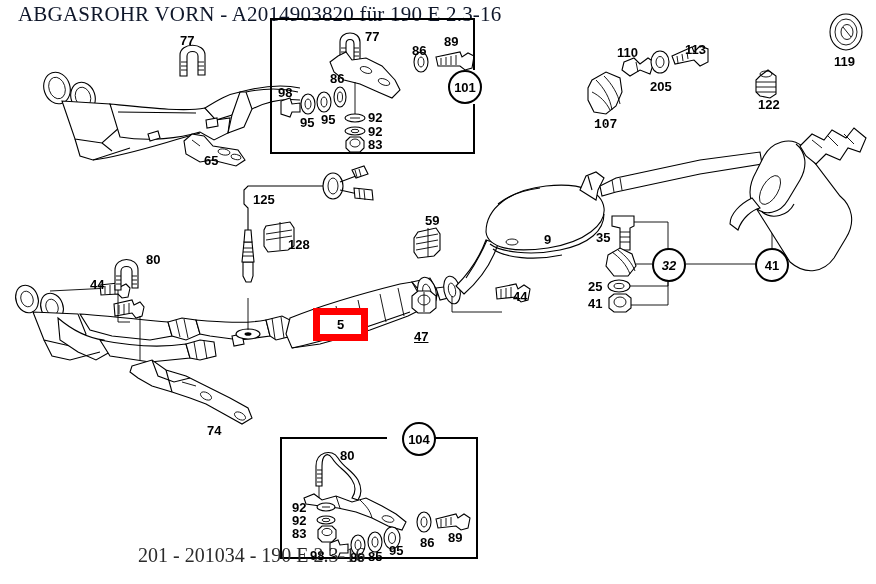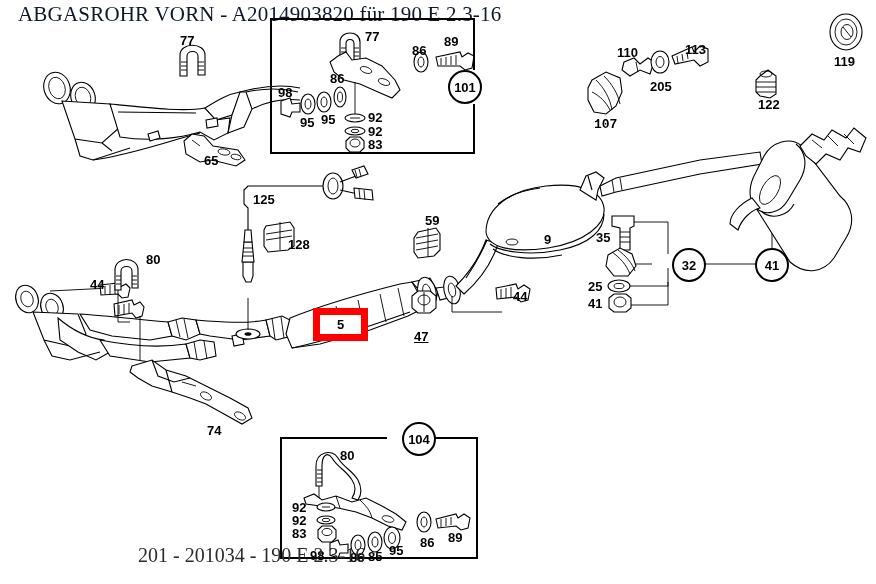--- a/index.html
+++ b/index.html
@@ -365,21 +365,21 @@
   </svg>
 
   <div class="inset-box" style="left:270px; top:18px; width:205px; height:136px;"></div>
   <div class="inset-box" style="left:280px; top:437px; width:198px; height:122px;"></div>
 
   <div style="position:absolute; left:447px; top:70px; width:34px; height:34px; background:#fff;"></div>
   <div style="position:absolute; left:387px; top:424px; width:36px; height:30px; background:#fff;"></div>
 
   <div class="callout" style="left:448px; top:70px; width:34px; height:34px;">101</div>
   <div class="callout" style="left:402px; top:422px; width:34px; height:34px;">104</div>
-  <div class="callout" style="left:672px; top:248px; width:34px; height:34px;">32</div>
+  <div class="callout" style="left:652px; top:248px; width:34px; height:34px;font-style:italic;">32</div>
   <div class="callout" style="left:755px; top:248px; width:34px; height:34px;">41</div>
 
   <div class="redbox" style="left:313px; top:308px; width:55px; height:33px;">5</div>
 
   <div class="num" style="left:180px; top:34px;">77</div>
   <div class="num" style="left:204px; top:154px;text-align:center;">65</div>
   <div class="num" style="left:253px; top:193px;">125</div>
   <div class="num" style="left:288px; top:238px;">128</div>
   <div class="num" style="left:90px;  top:278px;">44</div>
   <div class="num" style="left:146px; top:253px;">80</div>

